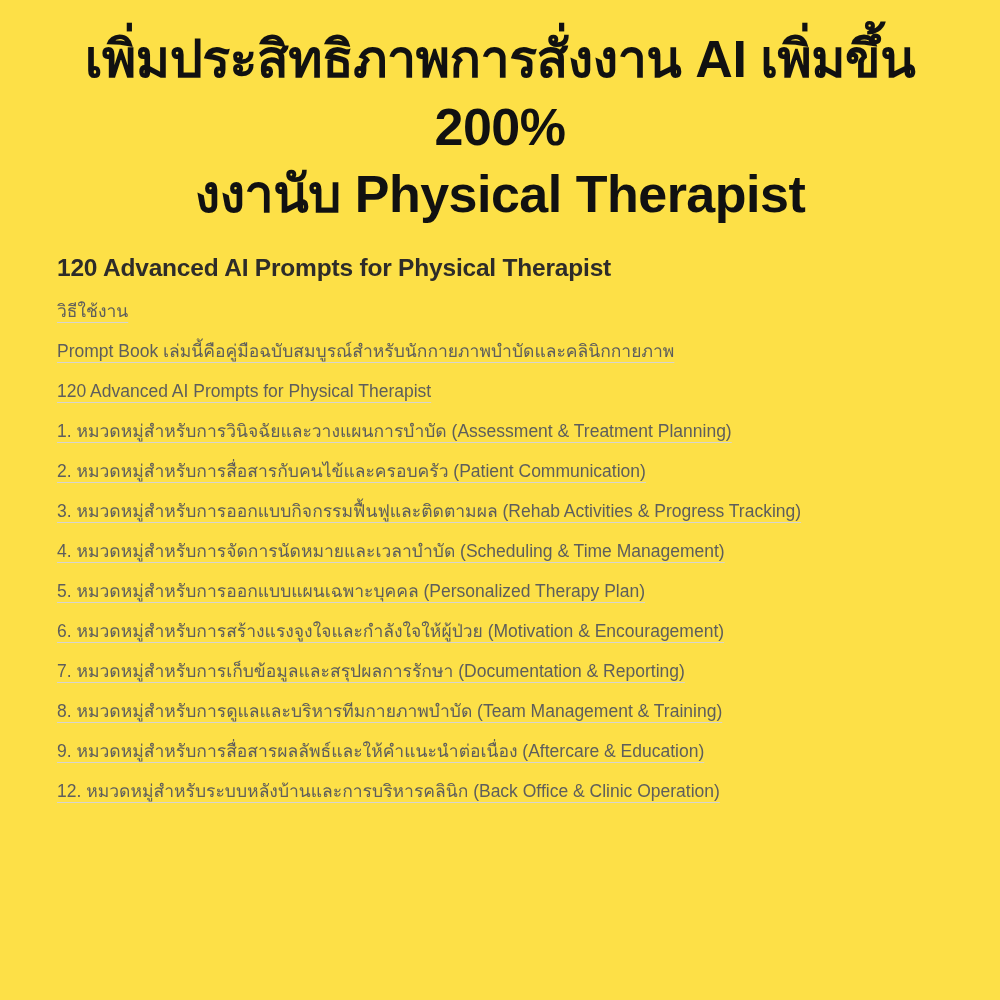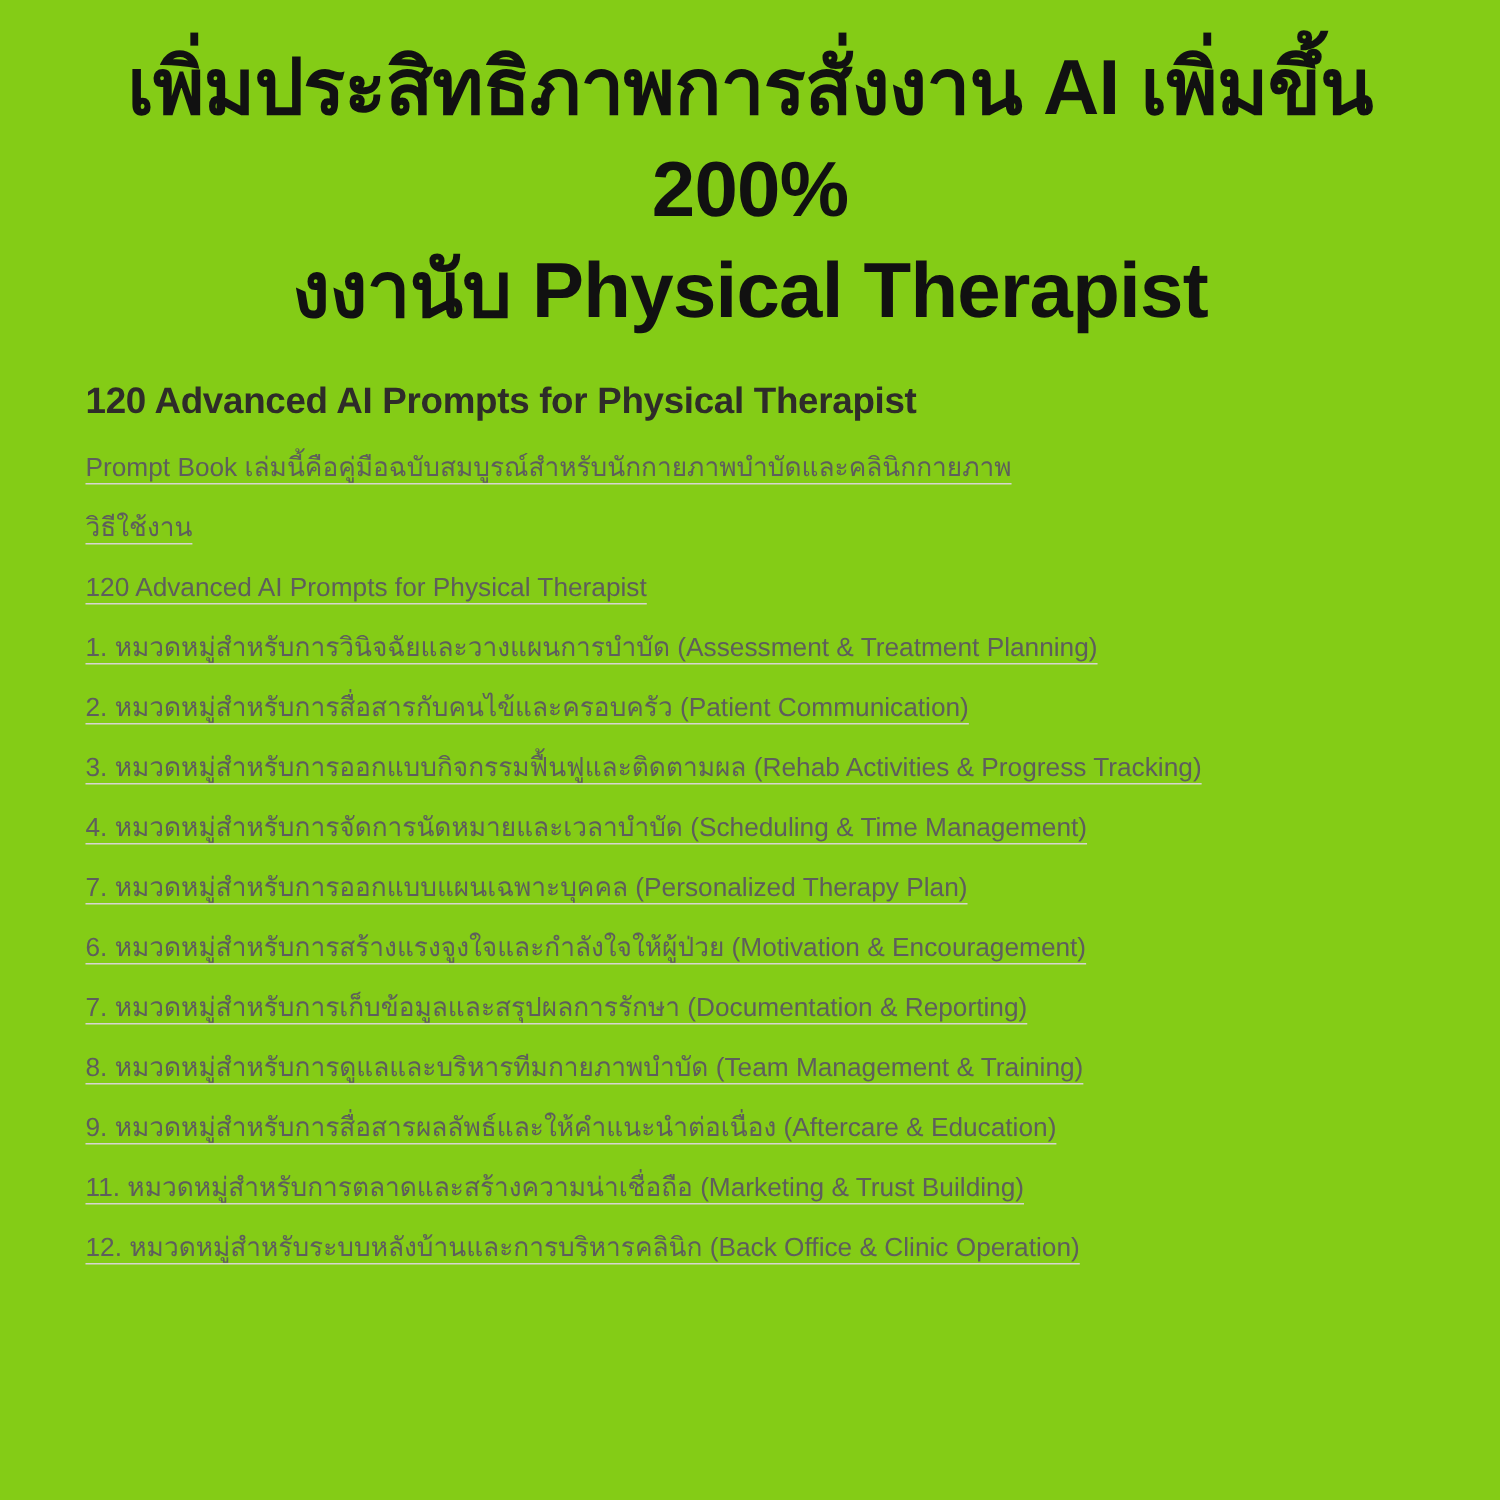--- a/index.html
+++ b/index.html
@@ -5,21 +5,21 @@
   html, body {
     margin: 0;
     padding: 0;
     background: #ffffff;
     font-family: "Liberation Sans", sans-serif;
   }
   .page {
     position: relative;
     width: 1000px;
     height: 1000px;
-    background: #84cc16;
+    background: #fde047;
     overflow: hidden;
   }
   .hero {
     padding-top: 26px;
     text-align: center;
   }
   .hero h1 {
     margin: 0 20px;
     font-size: 52px;
     line-height: 1.3;
@@ -70,30 +70,29 @@
     <h1>
       <span class="line">เพิ่มประสิทธิภาพการสั่งงาน AI เพิ่มขึ้น 200%</span>
       <span class="line">งงานับ Physical Therapist</span>
     </h1>
   </header>
 
   <main class="content">
     <h2 class="section-heading">120 Advanced AI Prompts for Physical Therapist</h2>
 
     <ul class="toc">
+      <li><a>วิธีใช้งาน</a></li>
       <li><a>Prompt Book เล่มนี้คือคู่มือฉบับสมบูรณ์สำหรับนักกายภาพบำบัดและคลินิกกายภาพ</a></li>
-      <li><a>วิธีใช้งาน</a></li>
       <li><a>120 Advanced AI Prompts for Physical Therapist</a></li>
       <li><a>1. หมวดหมู่สำหรับการวินิจฉัยและวางแผนการบำบัด (Assessment &amp; Treatment Planning)</a></li>
       <li><a>2. หมวดหมู่สำหรับการสื่อสารกับคนไข้และครอบครัว (Patient Communication)</a></li>
       <li><a>3. หมวดหมู่สำหรับการออกแบบกิจกรรมฟื้นฟูและติดตามผล (Rehab Activities &amp; Progress Tracking)</a></li>
       <li><a>4. หมวดหมู่สำหรับการจัดการนัดหมายและเวลาบำบัด (Scheduling &amp; Time Management)</a></li>
-      <li><a>7. หมวดหมู่สำหรับการออกแบบแผนเฉพาะบุคคล (Personalized Therapy Plan)</a></li>
+      <li><a>5. หมวดหมู่สำหรับการออกแบบแผนเฉพาะบุคคล (Personalized Therapy Plan)</a></li>
       <li><a>6. หมวดหมู่สำหรับการสร้างแรงจูงใจและกำลังใจให้ผู้ป่วย (Motivation &amp; Encouragement)</a></li>
       <li><a>7. หมวดหมู่สำหรับการเก็บข้อมูลและสรุปผลการรักษา (Documentation &amp; Reporting)</a></li>
       <li><a>8. หมวดหมู่สำหรับการดูแลและบริหารทีมกายภาพบำบัด (Team Management &amp; Training)</a></li>
       <li><a>9. หมวดหมู่สำหรับการสื่อสารผลลัพธ์และให้คำแนะนำต่อเนื่อง (Aftercare &amp; Education)</a></li>
-      <li><a>11. หมวดหมู่สำหรับการตลาดและสร้างความน่าเชื่อถือ (Marketing &amp; Trust Building)</a></li>
       <li><a>12. หมวดหมู่สำหรับระบบหลังบ้านและการบริหารคลินิก (Back Office &amp; Clinic Operation)</a></li>
     </ul>
   </main>
 
 </div>
 
 </body></html>

